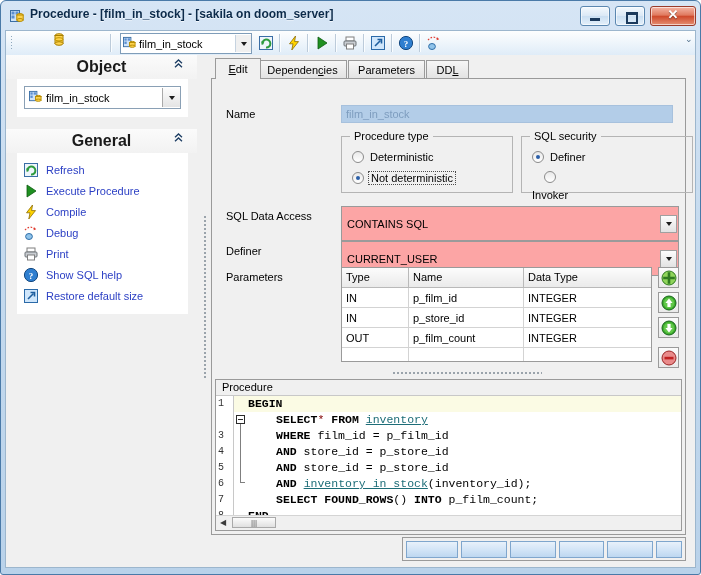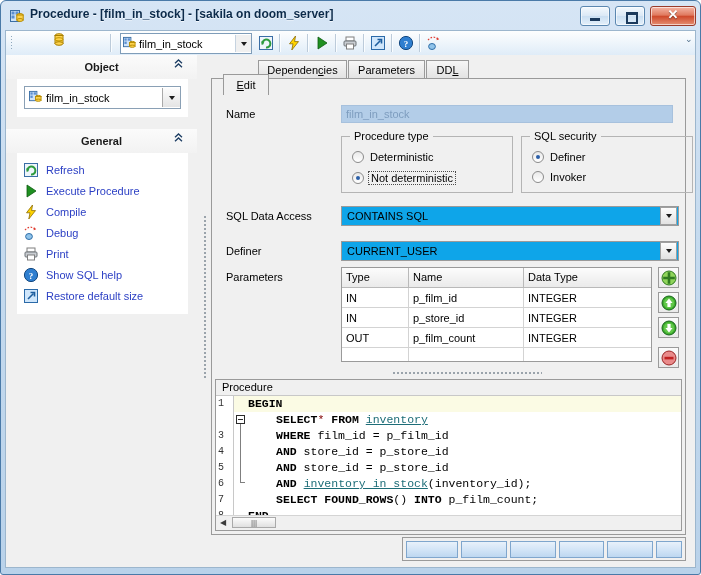--- a/index.html
+++ b/index.html
@@ -134,21 +134,21 @@
     position: absolute; left: 0; top: 24px; width: 191px; bottom: 0;
     background: #f0f0f0;
     border-right: 1px solid #cfcfcf;
   }
   .panel-head {
     position: relative;
     height: 24px;
     background: linear-gradient(to bottom, #fbfbfb, #f2f2f2);
     display: flex; align-items: center; justify-content: center;
   }
-  .panel-head .ttl { font-size: 11px; font-weight: bold; color: #1a1a1a; }
+  .panel-head .ttl { font-size: 16px; font-weight: bold; color: #1a1a1a; }
   .panel-head .chev {
     position: absolute; right: 14px; top: 4px;
     font-size: 10px; color: #2a4a6a; font-weight: bold;
     line-height: 7px;
   }
   .panel-body {
     background: #fff;
     margin: 0 9px 0 11px;
     padding: 7px 7px 8px 7px;
     border: 0;
@@ -259,22 +259,22 @@
     flex: 0 0 12px;
   }
   .radio.on::after {
     content: ""; position: absolute; left: 3px; top: 3px;
     width: 4px; height: 4px; border-radius: 50%;
     background: #2b5fa8;
   }
   .focusbox { border: 1px dotted #4b4b4b; padding: 0 2px; margin: 0 -2px; }
 
   .combo {
-    position: absolute; height: 20px;
-    background: #0ea5e9; border: 1px solid #9a9a9a;
+    position: absolute; height: 35px;
+    background: #fca5a5; border: 1px solid #9a9a9a;
     box-sizing: border-box;
     display: flex; align-items: center;
   }
   .combo .cv { flex: 1; padding-left: 5px; font-size: 11px; }
   .combo .cbtn {
     width: 17px; height: 18px; margin-right: 1px;
     background: linear-gradient(to bottom, #fdfdfd, #e2e2e2);
     border: 1px solid #a0a0a0;
     box-sizing: border-box;
     display: flex; align-items: center; justify-content: center;
@@ -672,21 +672,21 @@
       </div>
     </div>
 
     <div class="main">
 
       <div class="vsplit"></div>
 
       <div class="tabpanel">
 
         <div class="tabstrip">
-          <div class="tab active" style="left:12px; width:46px;margin-top:16px;">
+          <div class="tab active" style="left:4px; width:46px;">
             <span><u>E</u><span>dit</span></span>
           </div>
           <div class="tab" style="left:47px; width:89px;">
             <span>Dependen<u>c</u>ies</span>
           </div>
           <div class="tab" style="left:137px; width:77px;">
             <span>Parameters</span>
           </div>
           <div class="tab" style="left:215px; width:43px;">
             <span>DD<u>L</u></span>
@@ -711,21 +711,21 @@
               <span class="focusbox">Not deterministic</span>
             </div>
           </div>
 
           <div class="gbox" style="left:309px; top:57px; width:172px; height:57px;">
             <span class="gbox-title">SQL security</span>
             <div class="radio-row" style="top:14px;">
               <span class="radio on"></span>
               <span>Definer</span>
             </div>
-            <div class="radio-row" style="top:34px;">
+            <div class="radio-row" style="top:34px;flex-direction:column;">
               <span class="radio"></span>
               <span>Invoker</span>
             </div>
           </div>
 
           <div class="flabel" style="left:14px; top:131px;">SQL Data Access</div>
           <div class="combo" style="left:129px; top:127px; width:338px;">
             <span class="cv">CONTAINS SQL</span>
             <span class="cbtn">
               <span class="caret"></span>

